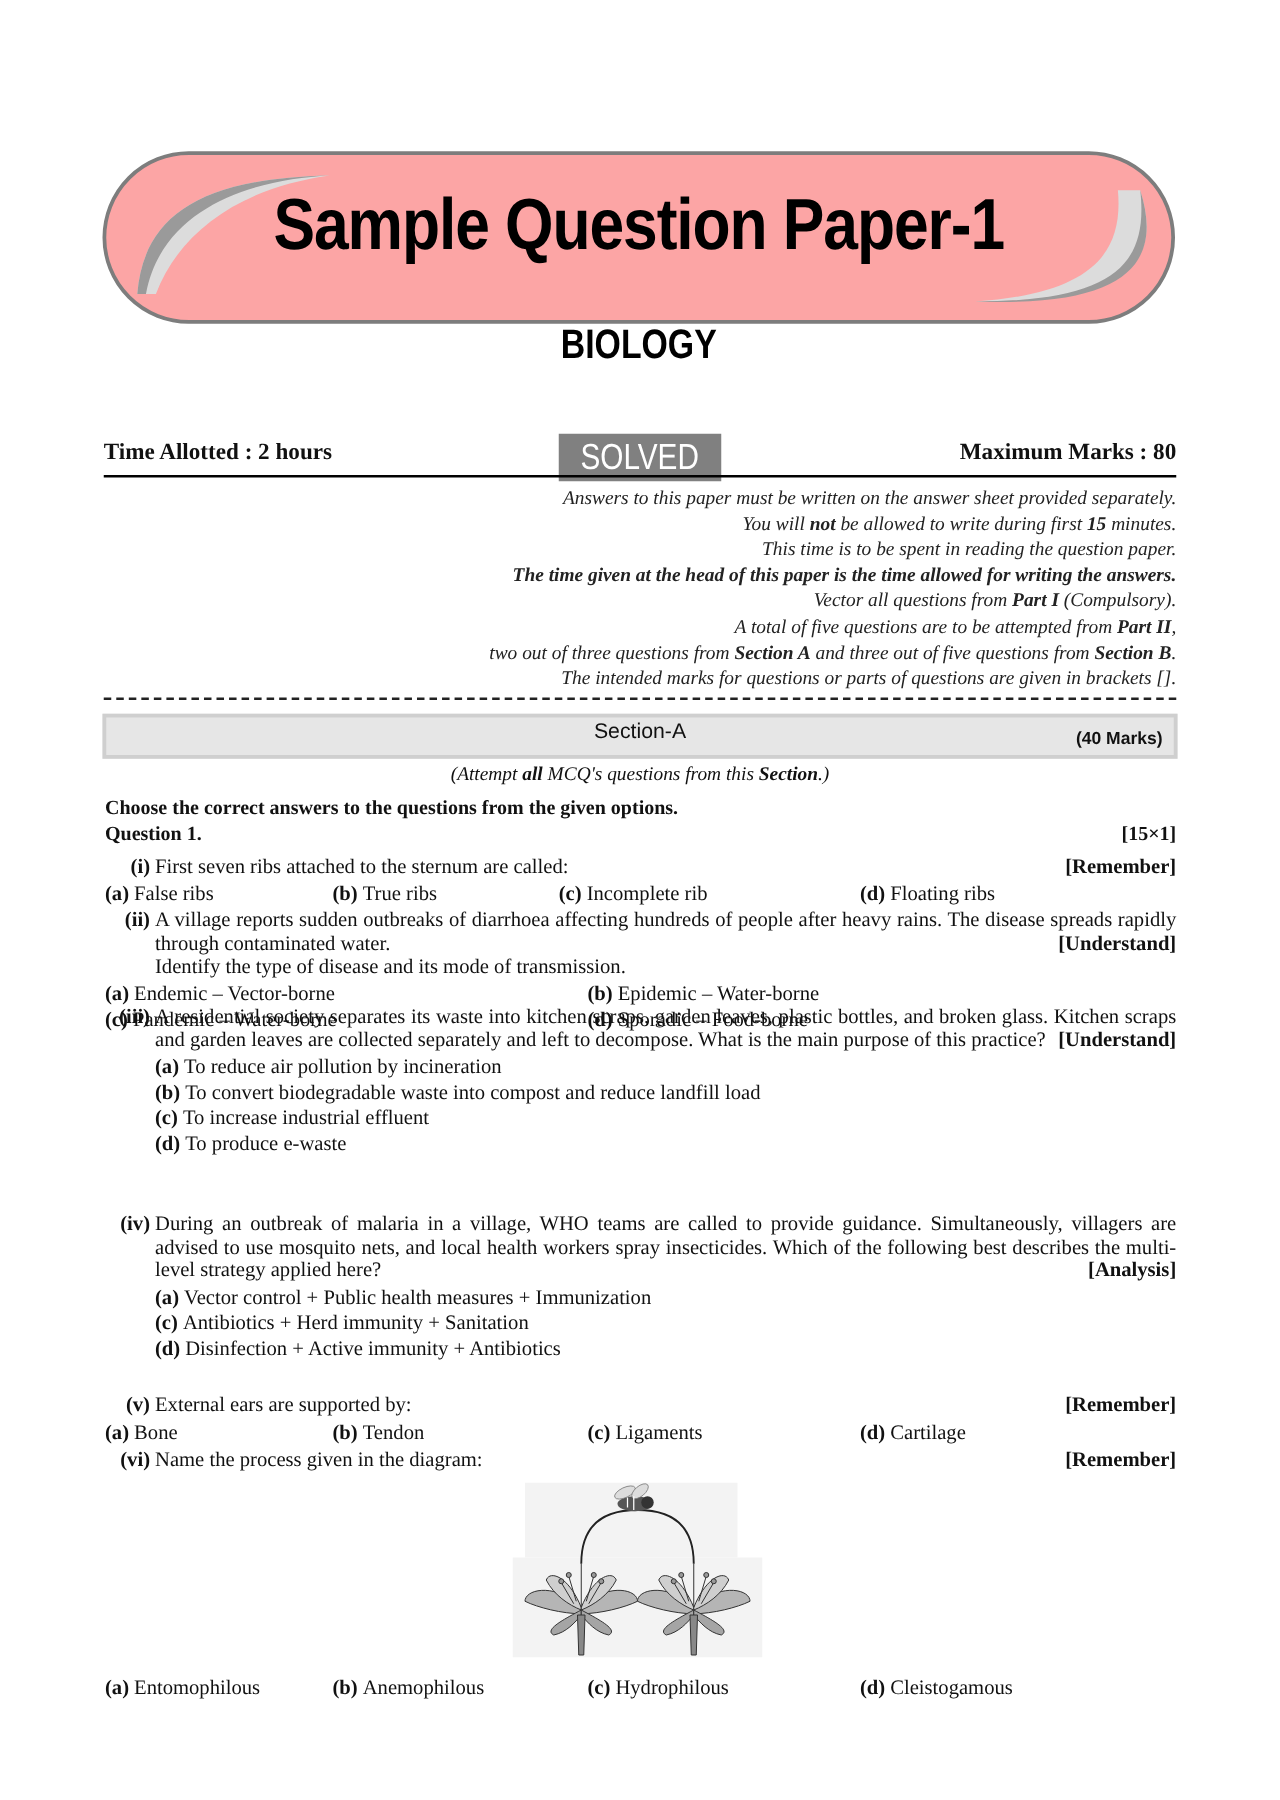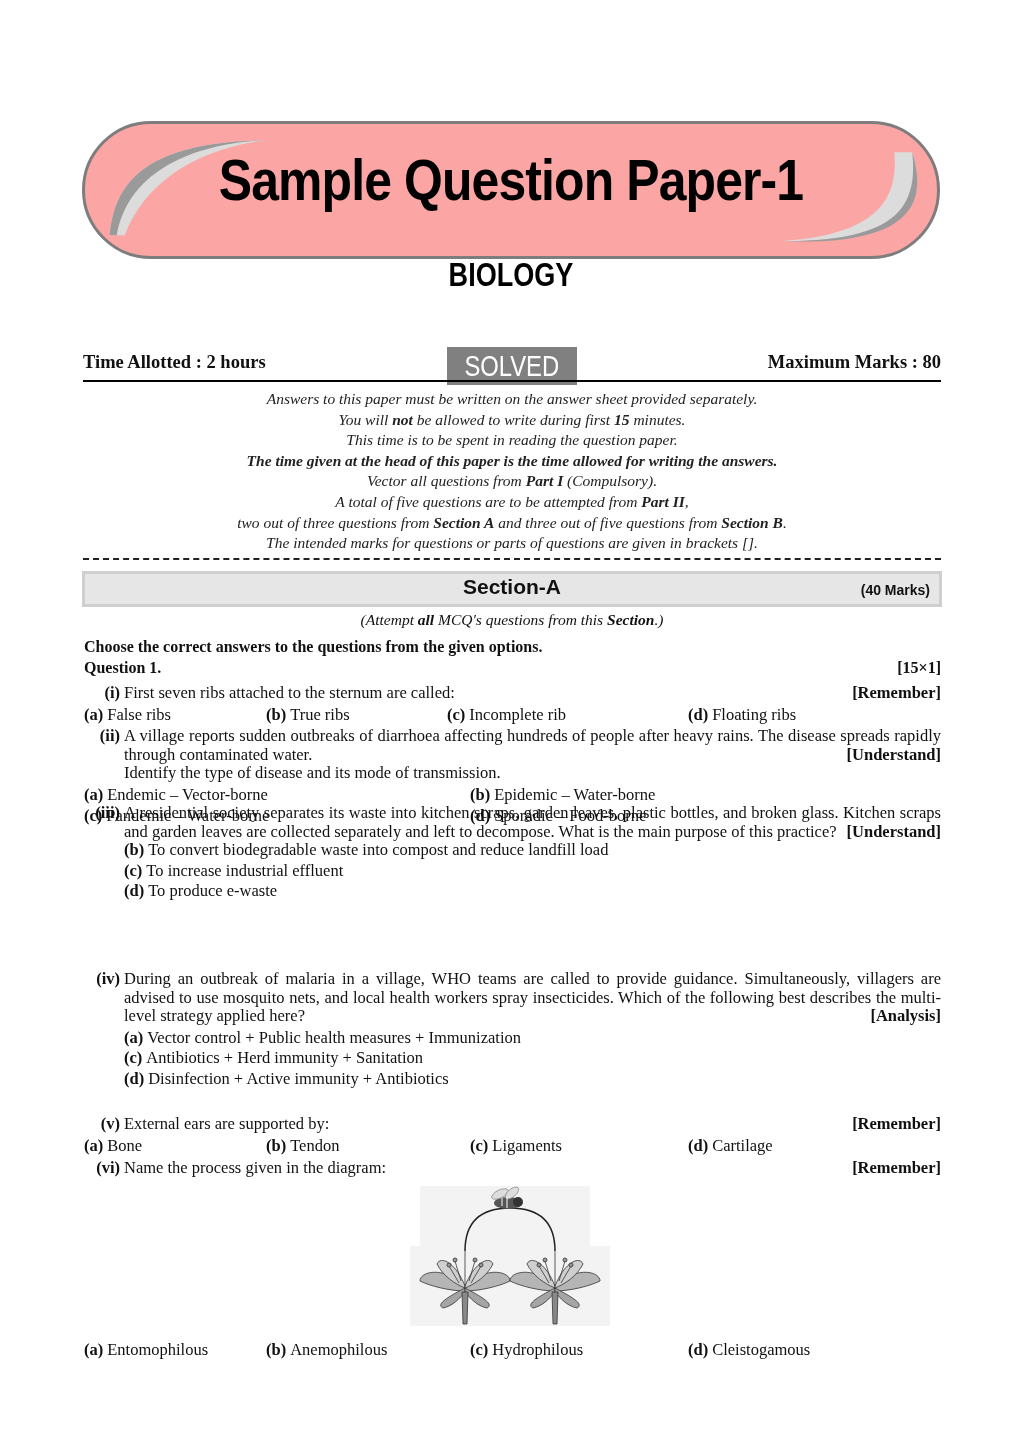--- a/index.html
+++ b/index.html
@@ -24,33 +24,33 @@
 
   
   .meta-row { position: absolute; left: 83px; top: 352px; width: 858px; height: 24px;
               font-size: 18.5px; font-weight: bold; }
   .meta-row .left { position: absolute; left: 0; top: 0; }
   .meta-row .right { position: absolute; right: 0; top: 0; }
   .meta-rule { position: absolute; left: 83px; top: 380px; width: 858px; height: 0;
                border-top: 2.5px solid #000; }
 
   
-  .instructions { position: absolute; left: 83px; top: 389px; width: 858px; text-align: center;
+  .instructions { position: absolute; left: 83px; top: 389px; width: 858px; text-align: right;
                   font-style: italic; font-size: 15.5px; line-height: 20.6px; color: #222; }
   .instructions p { margin: 0; }
   .instructions b { font-weight: bold; }
   .dash-rule { position: absolute; left: 83px; top: 558px; width: 858px; height: 0;
                border-top: 2px dashed #222; }
 
   
   .section-bar { position: absolute; left: 82px; top: 571px; width: 860px; height: 36px;
                  background: #e6e6e6; border: 3px solid #cfcfcf; box-sizing: border-box; }
   .section-bar .title { position: absolute; left: 0; right: 0; top: 1px; text-align: center;
-                        font-family: "Liberation Sans", "DejaVu Sans", sans-serif; font-weight: bold;
-                        font-size: 21px; }
+                        font-family: "Liberation Sans", "DejaVu Sans", sans-serif; font-weight: normal;
+                        font-size: 17px; }
   .section-bar .marks { position: absolute; right: 9px; top: 8px;
                         font-family: "Liberation Sans", "DejaVu Sans", sans-serif; font-weight: bold;
                         font-size: 14px; }
   .section-note { position: absolute; left: 83px; top: 611px; width: 858px; text-align: center;
                   font-style: italic; font-size: 15.5px; }
 
   
   .choose { position: absolute; left: 84px; top: 638px; font-size: 16px; font-weight: bold; text-align: right; }
   .q1-head { position: absolute; left: 84px; top: 659px; width: 857px; font-size: 16px; font-weight: bold; }
   .q1-head .marks { position: absolute; right: 0; top: 0; font-weight: bold; }
@@ -133,20 +133,21 @@
   </div>
   <div class="opts">
     <span class="opt" style="left:0px;"><b>(c)</b><span>Pandemic – Water-borne</span></span>
     <span class="opt" style="left:386px;"><b>(d)</b><span>Sporadic – Food-borne</span></span>
   </div>
 </div>
 
 <div class="q" style="top:804px;">
   <span class="num">(iii)</span>
   <div class="body" style="position:relative;"><span>A residential society separates its waste into kitchen scraps, garden leaves, plastic bottles, and broken glass. Kitchen scraps and garden leaves are collected separately and left to decompose. What is the main purpose of this practice?</span><span class="level" style="position:absolute; right:0; bottom:0;">[Understand]</span></div>
+  <div class="opt-line" style="margin-top:3px;"><span class="opt"><b>(a)</b><span>To reduce air pollution by incineration</span></span></div>
   <div class="opt-line"><span class="opt"><b>(b)</b><span>To convert biodegradable waste into compost and reduce landfill load</span></span></div>
   <div class="opt-line"><span class="opt"><b>(c)</b><span>To increase industrial effluent</span></span></div>
   <div class="opt-line"><span class="opt"><b>(d)</b><span>To produce e-waste</span></span></div>
 </div>
 
 <div class="q" style="top:970px;">
   <span class="num">(iv)</span>
   <div class="body" style="position:relative;"><span>During an outbreak of malaria in a village, WHO teams are called to provide guidance. Simultaneously, villagers are advised to use mosquito nets, and local health workers spray insecticides. Which of the following best describes the multi-level strategy applied here?</span><span class="level" style="position:absolute; right:0; bottom:0;">[Analysis]</span></div>
   <div class="opt-line" style="margin-top:3px;"><span class="opt"><b>(a)</b><span>Vector control + Public health measures + Immunization</span></span></div>
   <div class="opt-line"><span class="opt"><b>(c)</b><span>Antibiotics + Herd immunity + Sanitation</span></span></div>

